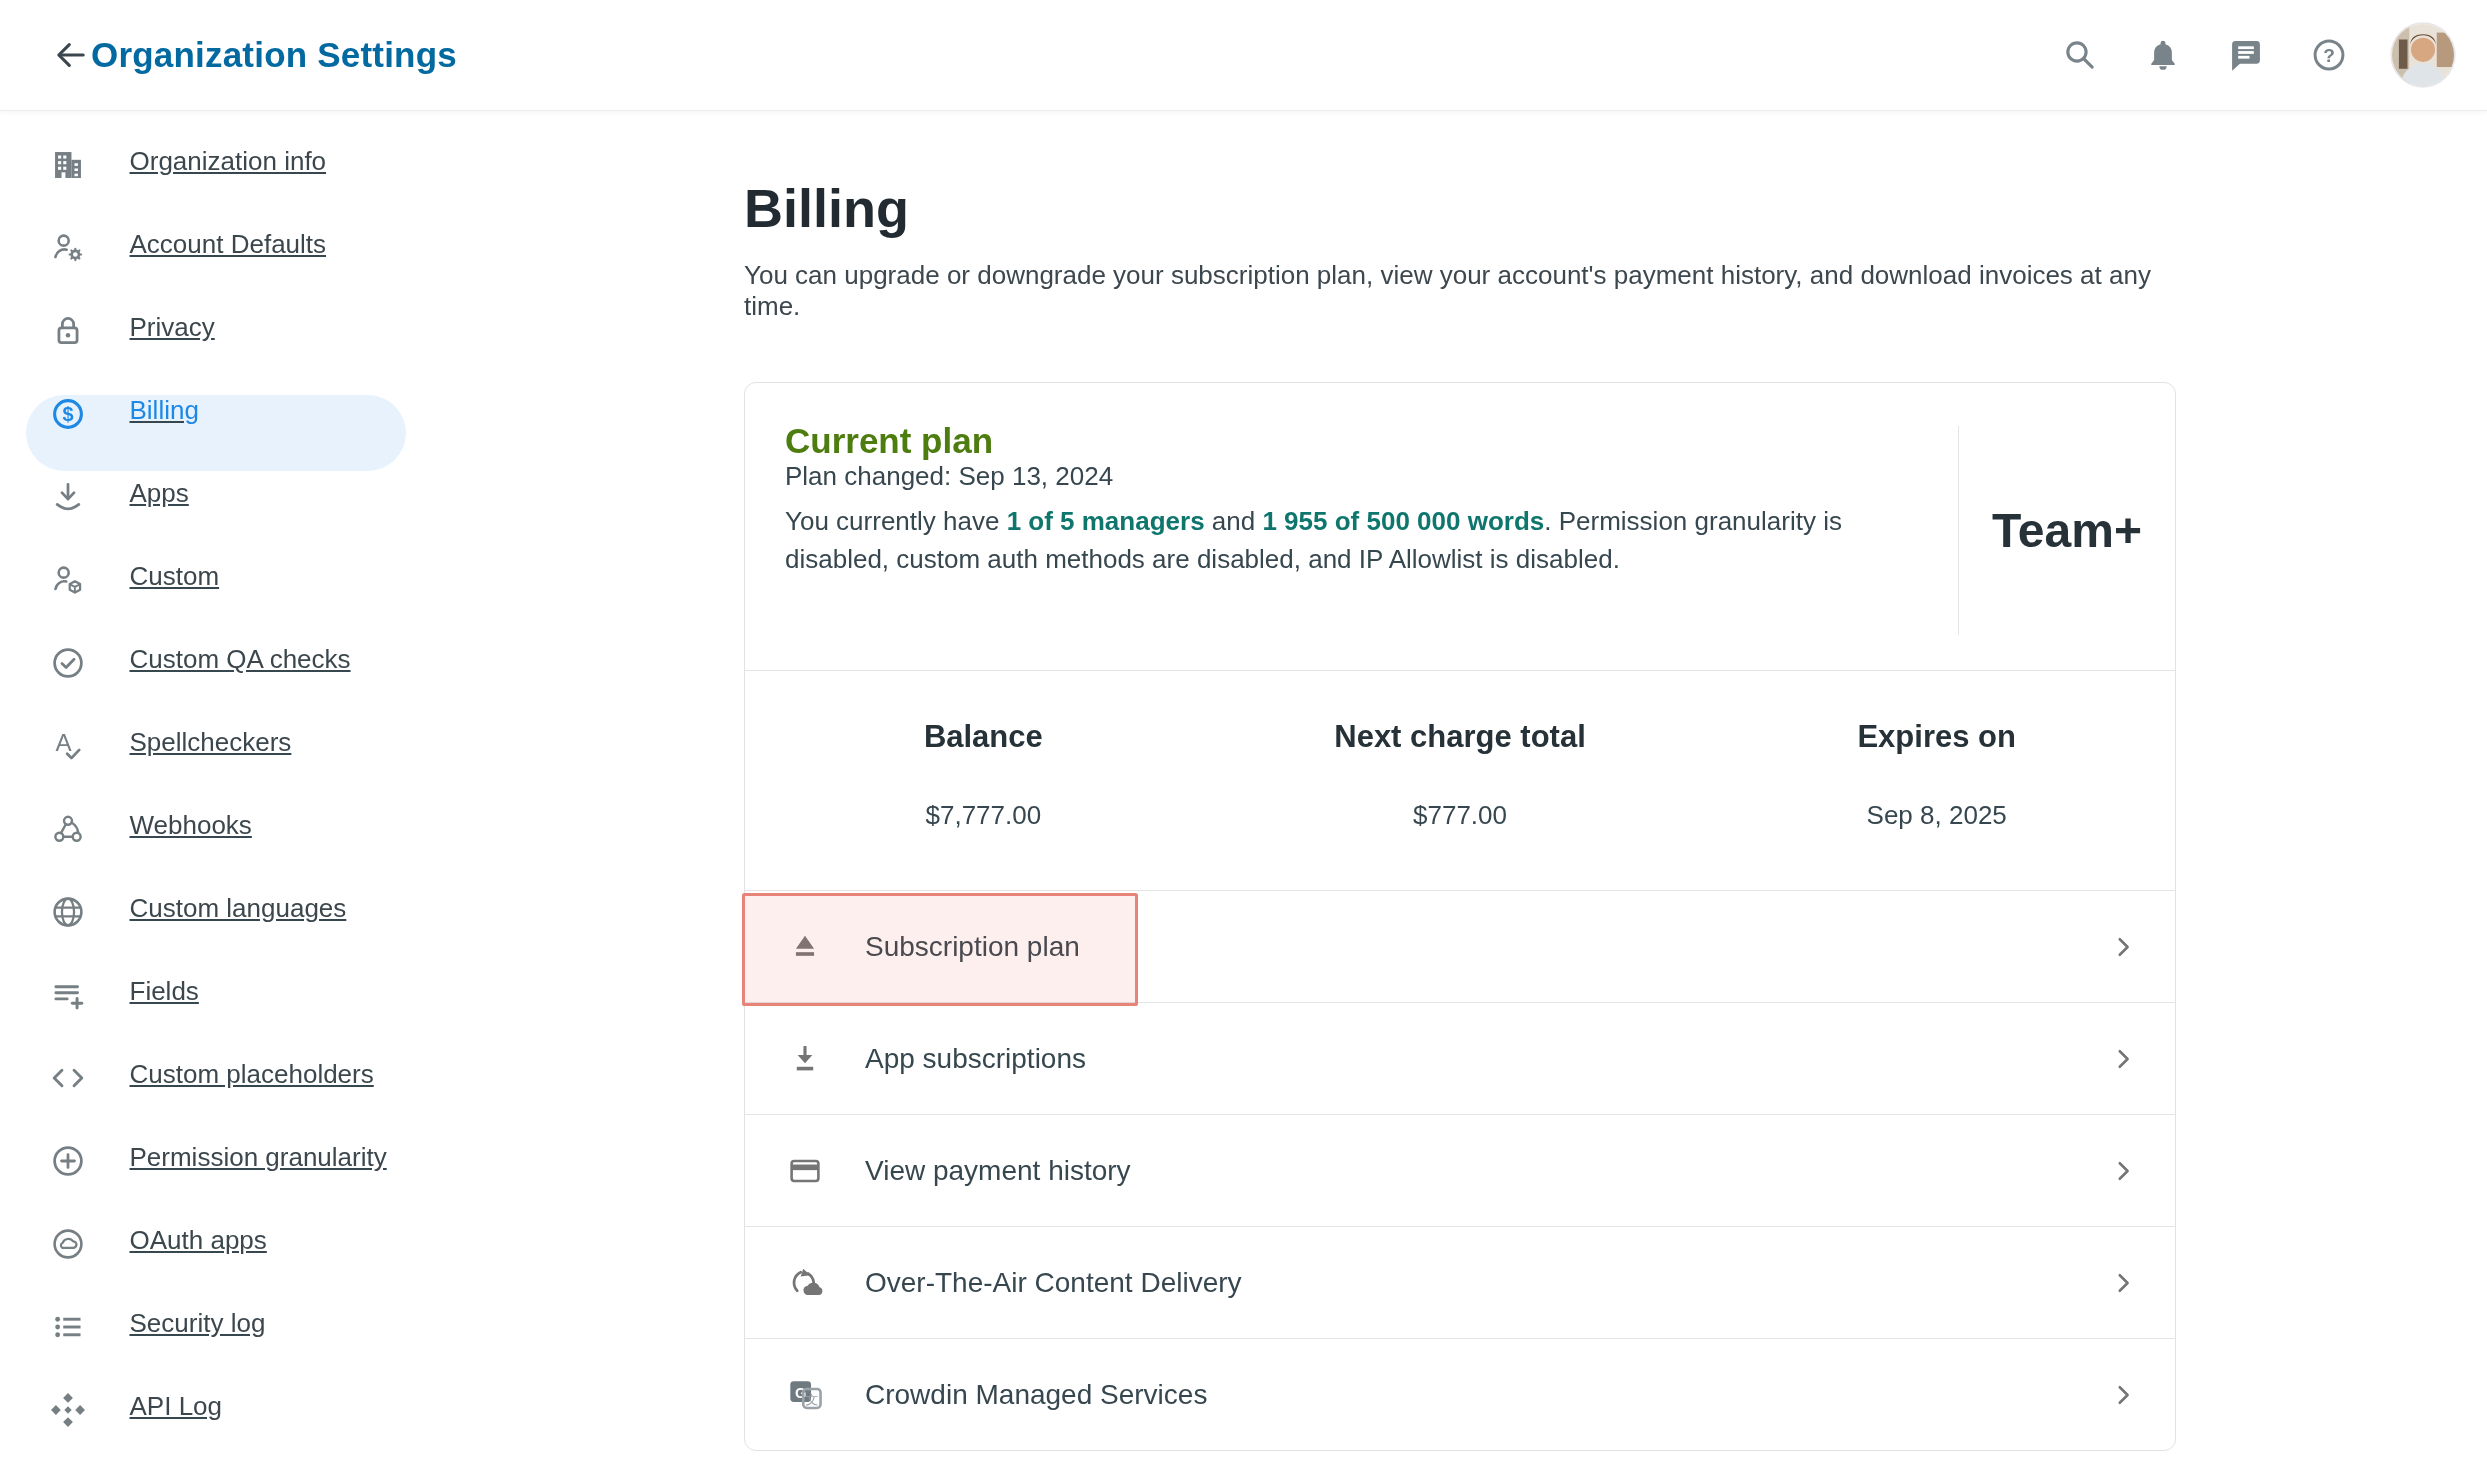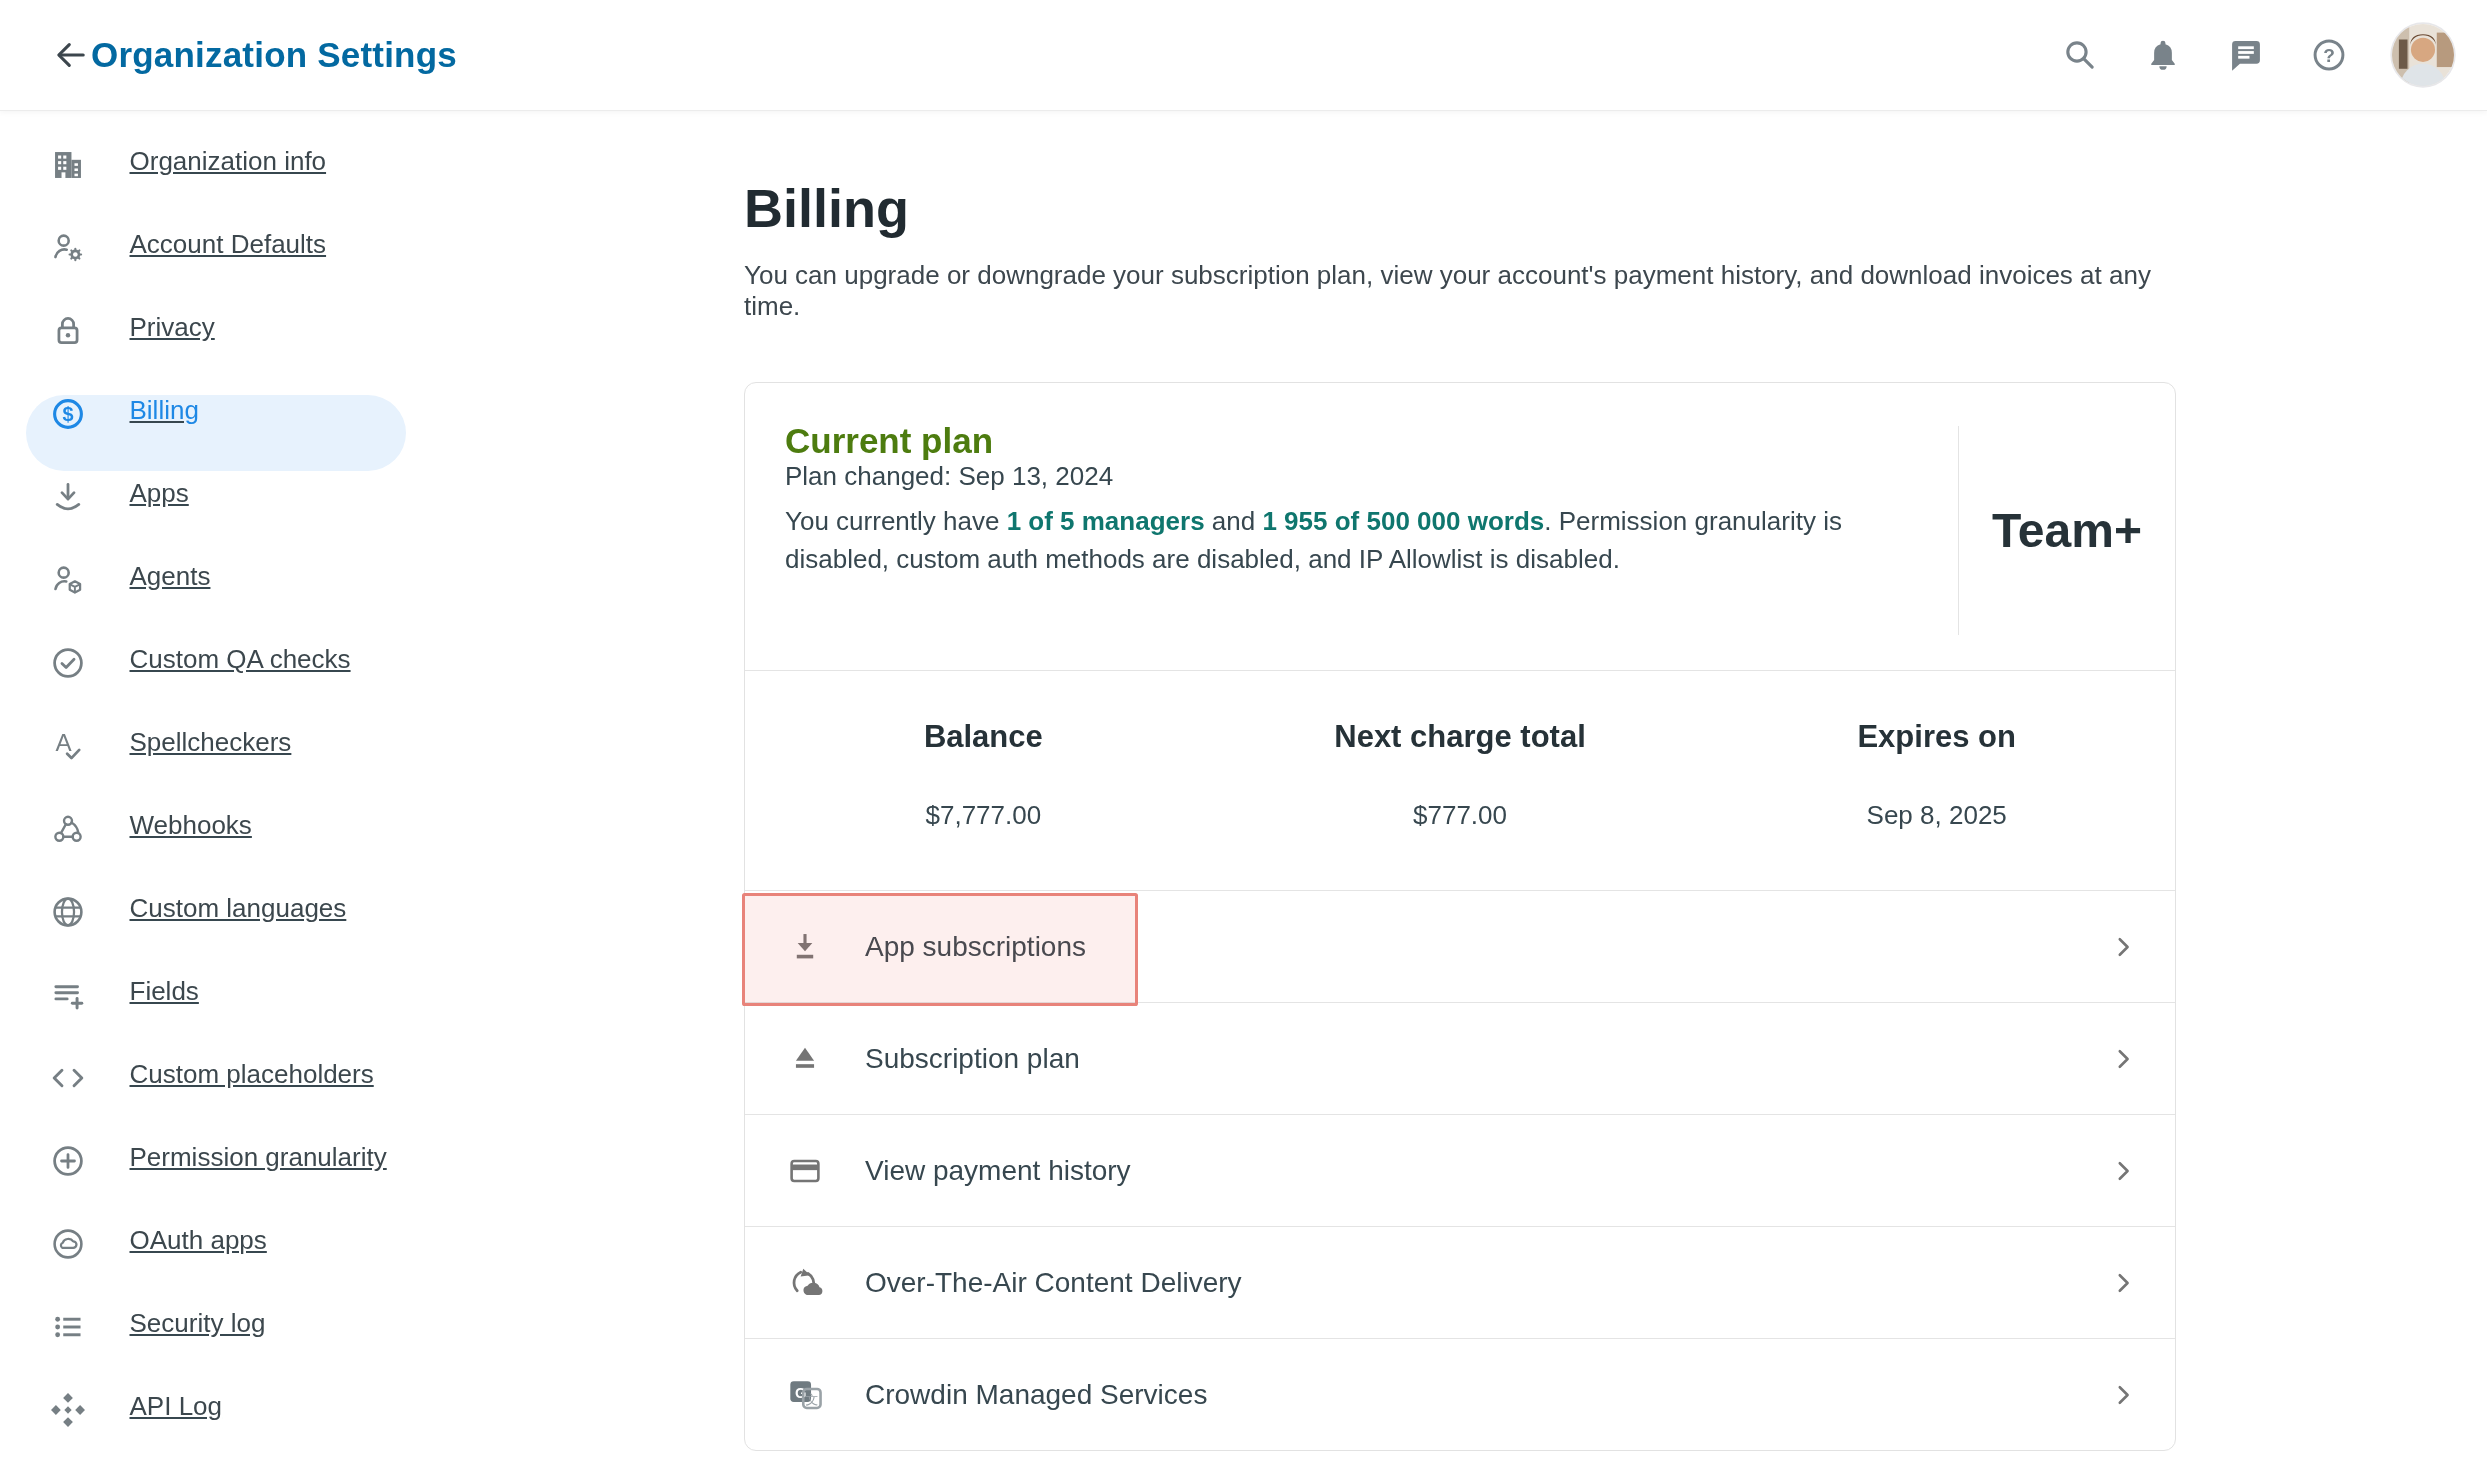--- a/index.html
+++ b/index.html
@@ -194,21 +194,21 @@
 
   <div class="nav-item">
     <span class="nav-icon">
       <svg width="38" height="38" viewBox="0 0 44 44" fill="none" stroke="#767f84" stroke-width="3" stroke-linecap="round" stroke-linejoin="round">
         <circle cx="17" cy="13.5" r="5.8"></circle>
         <path d="M7.5 32.5 a10.5 10.5 0 0 1 12.5 -8.8"></path>
         <path d="M30 23.5 l6 3.2 v6.6 l-6 3.2 -6 -3.2 v-6.6 z" stroke-width="2.6"></path>
         <path d="M24.3 27 l5.7 3 5.7 -3 M30 30 v6.3" stroke-width="2.2"></path>
       </svg>
     </span>
-    <span class="nav-label">Agents</span>
+    <span class="nav-label">Custom</span>
   </div>
 
   <div class="nav-item">
     <span class="nav-icon">
       <svg width="38" height="38" viewBox="0 0 44 44" fill="none" stroke="#767f84" stroke-width="3.2" stroke-linecap="round" stroke-linejoin="round">
         <circle cx="22" cy="22" r="15.5"></circle>
           <path d="M15 22.5 l4.8 4.8 9.2 -9.6"></path>
       </svg>
     </span>
     <span class="nav-label">Custom QA checks</span>
@@ -349,41 +349,41 @@
       </div>
       <div class="summary-col">
         <div class="summary-label">Expires on</div>
         <div class="summary-value">Sep 8, 2025</div>
       </div>
     </div>
 
     <div class="link-row">
       <span class="row-icon">
         <svg width="38" height="38" viewBox="0 0 44 44" fill="#757575">
+          <polygon points="22,9 32.5,24 11.5,24"></polygon>
+            <rect x="11.5" y="28" width="21" height="4.2"></rect>
+        </svg>
+      </span>
+      <span class="row-label">Subscription plan</span>
+      <span class="row-chevron">
+        <svg width="22.5" height="22.5" viewBox="0 0 26 26" fill="none" stroke="#757575" stroke-width="3" stroke-linecap="round" stroke-linejoin="round">
+            <path d="M9 4 l9 9 -9 9"></path>
+          </svg>
+      </span>
+    </div>
+
+    <div class="link-row">
+      <span class="row-icon">
+        <svg width="38" height="38" viewBox="0 0 44 44" fill="#757575">
           <rect x="20.2" y="7" width="3.6" height="12"></rect>
             <polygon points="22,27 13.5,17.5 30.5,17.5"></polygon>
           <rect x="12.5" y="31" width="19" height="4.2"></rect>
         </svg>
       </span>
       <span class="row-label">App subscriptions</span>
-      <span class="row-chevron">
-        <svg width="22.5" height="22.5" viewBox="0 0 26 26" fill="none" stroke="#757575" stroke-width="3" stroke-linecap="round" stroke-linejoin="round">
-            <path d="M9 4 l9 9 -9 9"></path>
-          </svg>
-      </span>
-    </div>
-
-    <div class="link-row">
-      <span class="row-icon">
-        <svg width="38" height="38" viewBox="0 0 44 44" fill="#757575">
-          <polygon points="22,9 32.5,24 11.5,24"></polygon>
-            <rect x="11.5" y="28" width="21" height="4.2"></rect>
-        </svg>
-      </span>
-      <span class="row-label">Subscription plan</span>
       <span class="row-chevron">
         <svg width="22.5" height="22.5" viewBox="0 0 26 26" fill="none" stroke="#757575" stroke-width="3" stroke-linecap="round" stroke-linejoin="round">
             <path d="M9 4 l9 9 -9 9"></path>
           </svg>
       </span>
     </div>
 
     <div class="link-row">
       <span class="row-icon">
         <svg width="38" height="38" viewBox="0 0 44 44">

